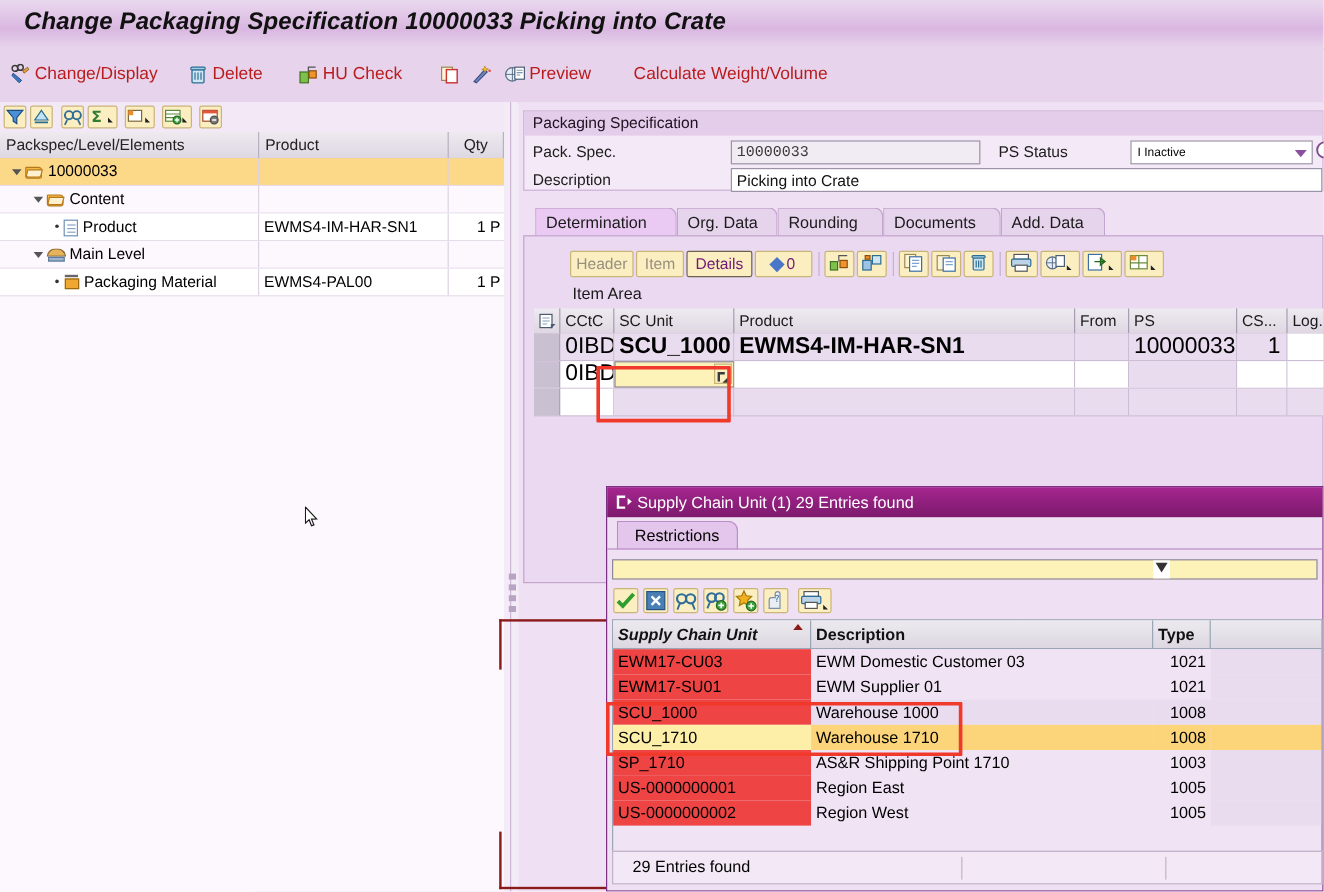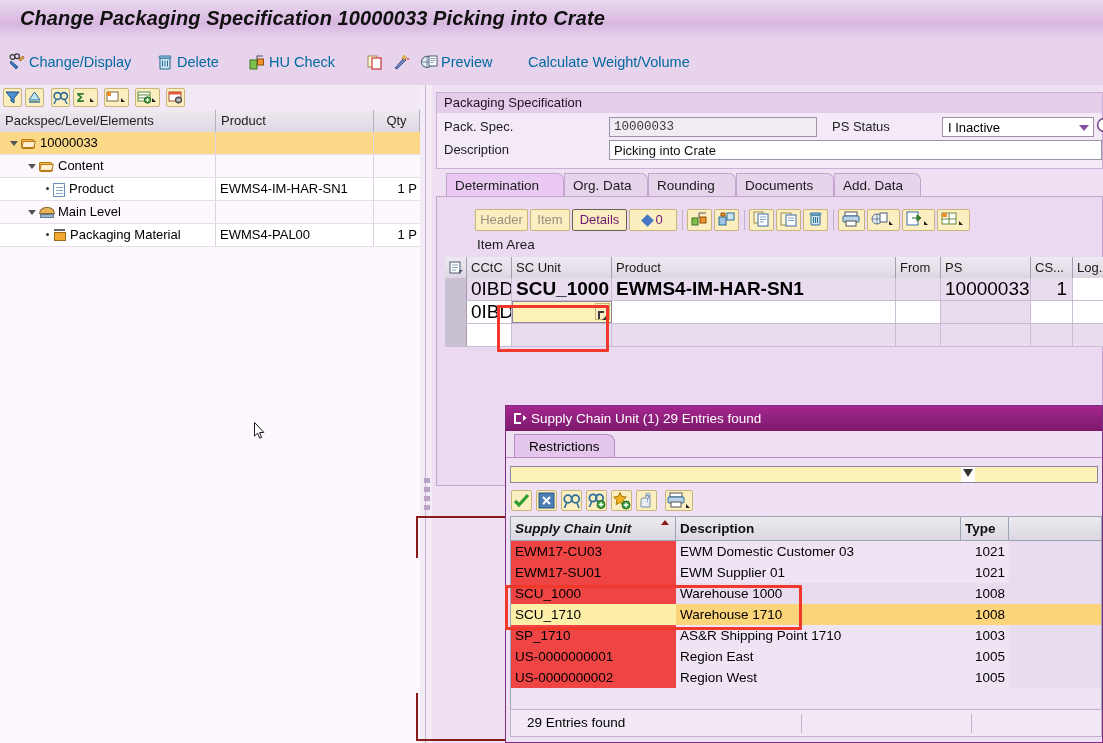--- a/index.html
+++ b/index.html
@@ -19,21 +19,21 @@
     font-size:20px;font-weight:bold;font-style:italic;
     font-family:"Liberation Sans", sans-serif;color:#111;
     white-space:nowrap;letter-spacing:.1px;
   }
   
   #apptoolbar{
     position:absolute;left:0;top:40px;width:1103px;height:45px;
     background:#e7d3ec;border-bottom:1px solid #cdb0d6;
   }
   .tbitem{position:absolute;top:9px;height:26px;display:flex;align-items:center;gap:3px;
-    font-size:14.5px;color:#0369a1;cursor:default;white-space:nowrap;}
+    font-size:14.5px;color:#b91c1c;cursor:default;white-space:nowrap;}
   .tbicon{width:18px;height:18px;position:relative;flex:none;}
   
   #leftpanel{position:absolute;left:0;top:85px;width:420px;height:658px;background:#fdf8fe;}
   #lefttoolbar{position:absolute;left:0;top:0;width:420px;height:25px;background:#f3e9f6;}
   .btn16{position:absolute;top:3px;width:19px;height:19px;background:#fbeec0;
     border:1px solid #c9b47a;border-radius:2px;box-sizing:border-box;}
   .btn16.withmenu{width:25px;}
   #treehead{position:absolute;left:0;top:25px;width:420px;height:22px;
     background:linear-gradient(to bottom,#eeeaf0,#ddd7e2);border-bottom:1px solid #b9b0c0;}
   .thcell{position:absolute;top:0;height:22px;line-height:22px;font-size:13px;color:#222;
@@ -68,31 +68,31 @@
   .pkgicon:before{content:"";position:absolute;left:1px;top:3px;width:12px;height:9px;background:#f0a830;
     border:1px solid #9a6b14;box-sizing:border-box;}
   .pkgicon:after{content:"";position:absolute;left:1px;top:0px;width:11px;height:2px;
     border-top:2px solid #666;box-sizing:border-box;}
   
   #splitter{position:absolute;left:420px;top:85px;width:12px;height:658px;background:#f3ecf6;}
   #gripper{position:absolute;left:424px;top:478px;width:6px;height:40px;}
   #gripper i{position:absolute;left:0;width:6px;height:5px;background:#b9a3c4;}
   
   #rightpanel{position:absolute;left:432px;top:85px;width:671px;height:658px;background:#efe1f3;}
-  #psgroup{position:absolute;left:4px;top:7px;width:667px;height:77px;background:#f4e9f7;
+  #psgroup{position:absolute;left:4px;top:7px;width:667px;height:67px;background:#f4e9f7;
     border:1px solid #cbaed5;box-sizing:border-box;}
   #psgrouphdr{position:absolute;left:0;top:0;width:100%;height:20px;line-height:20px;
     background:#e3cdea;font-size:13px;padding-left:7px;box-sizing:border-box;color:#201020;}
   .fieldlabel{position:absolute;font-size:13px;color:#1c1c1c;height:20px;line-height:20px;}
   .inputbox{position:absolute;height:20px;line-height:19px;box-sizing:border-box;
     border:1px solid #9d93a8;background:#fff;font-size:13px;padding-left:4px;
     font-family:"Liberation Sans",sans-serif;color:#111;}
   .inputbox.ro{background:#f1ecf3;color:#3a3a3a;font-family:"Liberation Mono",monospace;font-size:12.5px;}
   .selectbox{position:absolute;height:20px;box-sizing:border-box;border:1px solid #9d93a8;background:#fff;}
-  .selectbox span{position:absolute;left:5px;top:0;line-height:19px;font-size:13px;}
+  .selectbox span{position:absolute;left:5px;top:0;line-height:19px;font-size:10px;}
   .selarrow{position:absolute;right:4px;top:7px;width:0;height:0;border-left:5px solid transparent;
     border-right:5px solid transparent;border-top:6px solid #8a4fa0;}
   
   #tabstrip{position:absolute;left:4px;top:88px;width:667px;height:24px;}
   .tab{position:absolute;top:0;height:24px;line-height:23px;font-size:13.5px;
     background:#e6d3ec;border:1px solid #c3a4ce;border-bottom:none;box-sizing:border-box;
     padding:0 8px;color:#1b1b1b;border-radius:0 7px 0 0;white-space:nowrap;}
   .tab.active{background:#eac9f2;font-weight:normal;}
   #tabbody{position:absolute;left:4px;top:111px;width:667px;height:290px;
     background:#ead9f0;border:1px solid #c3a4ce;box-sizing:border-box;}

